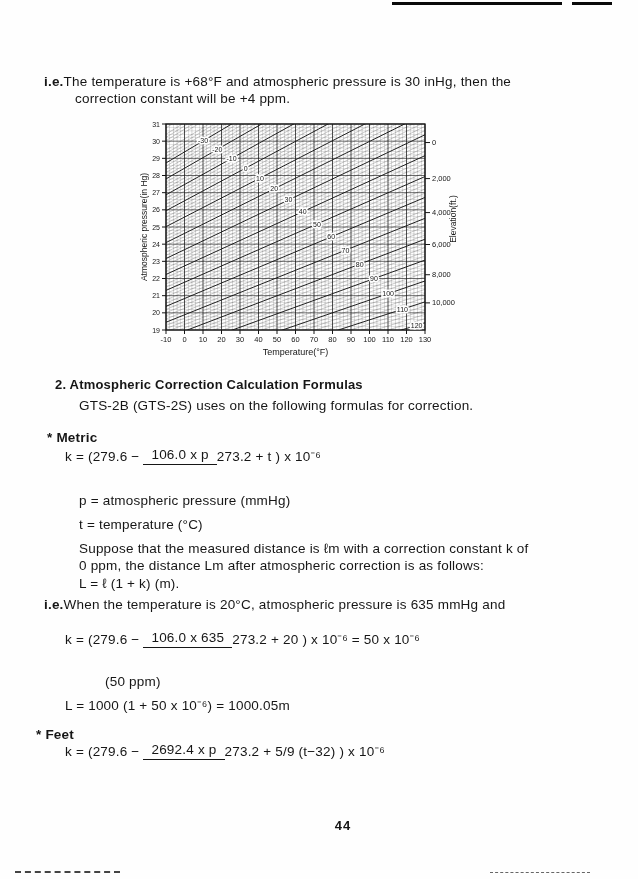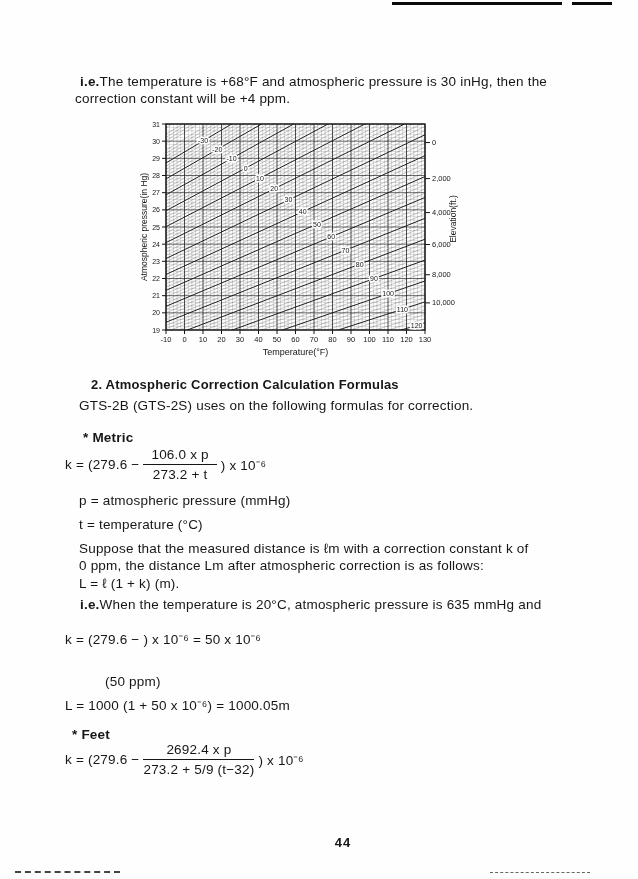--- a/index.html
+++ b/index.html
@@ -2,26 +2,26 @@
 <html><head>
 <meta charset="utf-8">
 <style>
   html,body{margin:0;padding:0;background:#e8e8e8;}
   .page{
     position:relative;width:638px;height:879px;background:#fefefe;
     font-family:"Liberation Sans",sans-serif;color:#161616;overflow:hidden;
     margin:0 auto;
   }
   .txt{position:absolute;font-size:13.5px;letter-spacing:.2px;line-height:17px;white-space:nowrap;}
-  .bold{font-weight:bold;margin-left:36px;}
+  .bold{font-weight:bold;}
   .rule{position:absolute;background:#0a0a0a;}
   .dashes{position:absolute;height:0;}
   .note-indent{margin-left:31px;}
   .frac-row{position:absolute;display:flex;align-items:center;gap:4px;font-size:13.5px;letter-spacing:.2px;}
-  .frac{display:inline-flex;flex-direction:column;text-align:center;}
+  .frac{display:inline-flex;flex-direction:row;text-align:center;}
   .frac .num{padding:0 8px 2px;border-bottom:1.4px solid #161616;}
   .frac .den{padding-top:2px;}
   .chart-wrap{position:absolute;left:136px;top:116px;width:332px;height:242px;}
   svg{font-family:"Liberation Sans",sans-serif;}
   .pagenum{position:absolute;left:0;right:0;text-align:center;font-size:13px;font-weight:bold;letter-spacing:1px;}
 </style>
 </head>
 <body>
 
 <div class="page">
@@ -388,37 +388,41 @@
   <div class="txt" style="left:79px;top:575px;">L = ℓ (1 + k) (m).</div>
 
   <div class="txt" style="left:44px;top:596px;">
     <div>
       <span class="bold">i.e.</span><span>When the temperature is 20°C, atmospheric pressure is 635 mmHg and</span>
     </div>
   </div>
 
   <div class="frac-row" style="left:65px;top:630px;">
     <span>k = (279.6 −</span>
+    <span class="frac">
+      <span class="num">106.0 x 635</span>
+      <span class="den">273.2 + 20</span>
+    </span>
     <span>) x 10⁻⁶ = 50 x 10⁻⁶</span>
   </div>
 
   <div class="txt" style="left:105px;top:673px;">(50 ppm)</div>
   <div class="txt" style="left:65px;top:697px;">L = 1000 (1 + 50 x 10⁻⁶) = 1000.05m</div>
 
   <div class="txt bold" style="left:36px;top:726px;">
     <span>*</span>
     <span>Feet</span>
   </div>
 
   <div class="frac-row" style="left:65px;top:742px;">
     <span>k = (279.6 −</span>
     <span class="frac">
       <span class="num">2692.4 x p</span>
       <span class="den">273.2 + 5/9 (t−32)</span>
     </span>
     <span>) x 10⁻⁶</span>
   </div>
 
-  <div class="pagenum" style="top:835px;padding-left:48px;">44</div>
+  <div class="pagenum" style="top:818px;padding-left:48px;">44</div>
 
   <div class="dashes" style="left:15px;top:871px;width:105px;border-top:2px dashed #444;"></div>
   <div class="dashes" style="left:490px;top:872px;width:100px;border-top:1px dashed #666;"></div>
 </div>
 
 </body></html>

